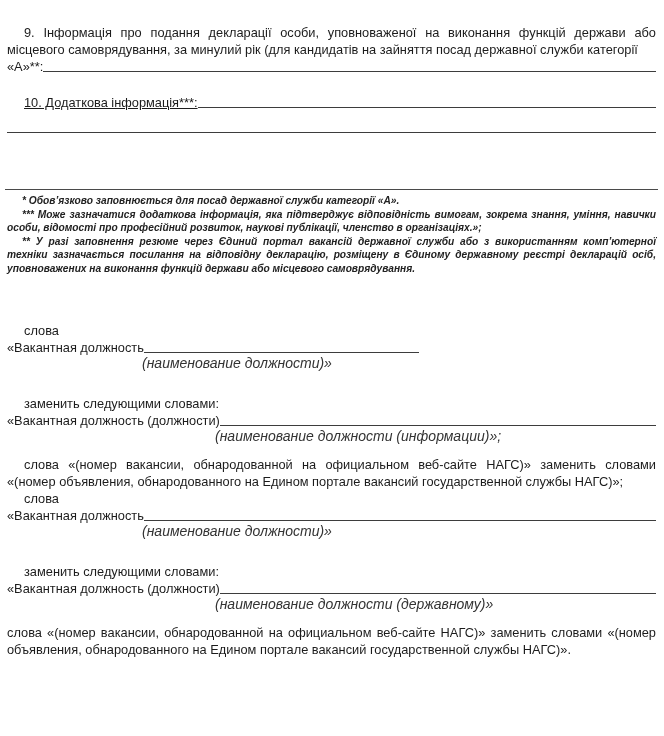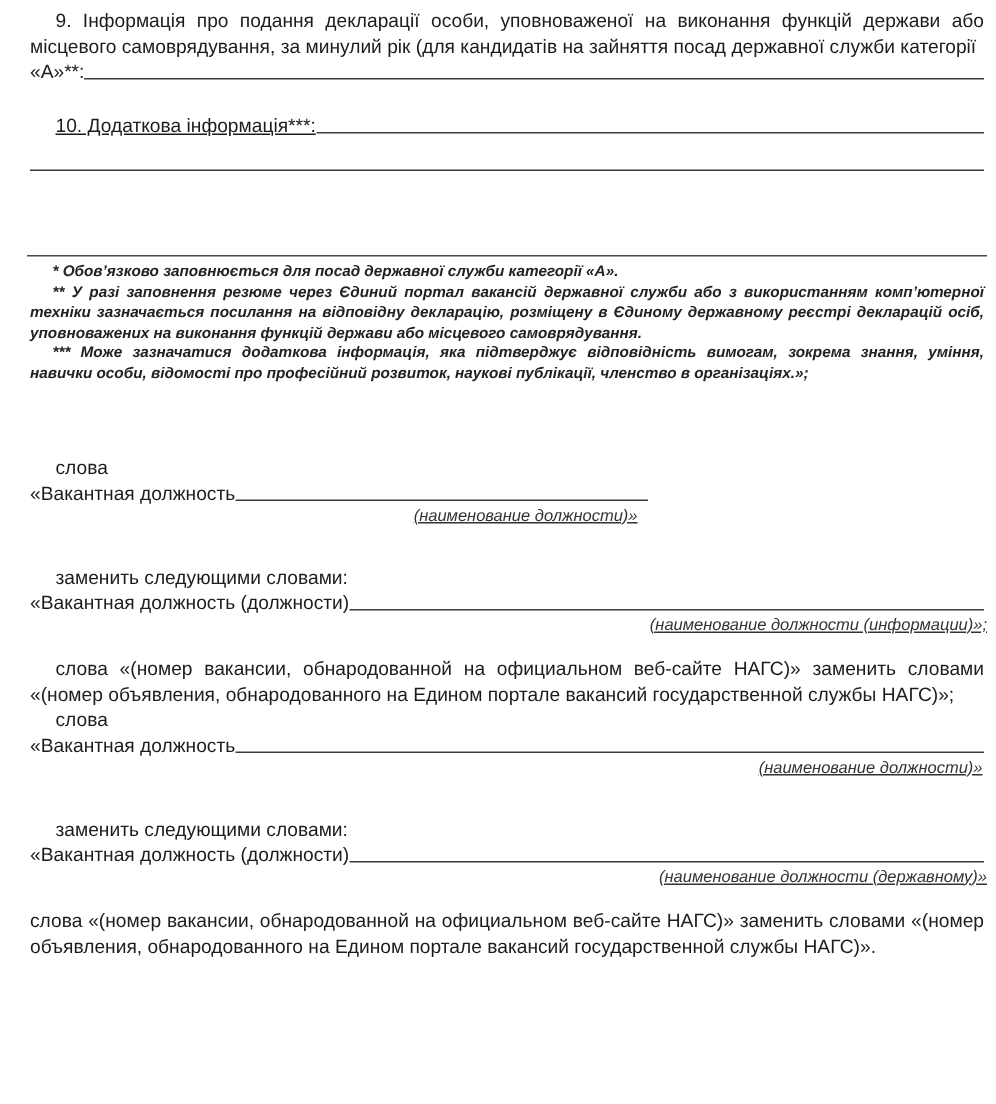--- a/index.html
+++ b/index.html
@@ -1,40 +1,40 @@
 <!DOCTYPE html>
 <html><head>
 <meta charset="utf-8">
 <style>
   html, body { margin: 0; padding: 0; background: #ffffff; }
   body {
     width: 664px; height: 736px; overflow: hidden;
     font-family: "Liberation Sans", "DejaVu Sans", sans-serif;
     color: #1c1c1c;
   }
-  .page { padding: 5px 8px 0 20px; box-sizing: border-box; }
+  .page { padding: 5px 8px 0 7px; box-sizing: border-box; margin-top: 19px; }
   .para { margin: 0; font-size: 12.8px; line-height: 17px; }
   .justify { text-align: justify; }
   .indent { text-indent: 17px; }
   .label { white-space: nowrap; font-size: 12.8px; line-height: 17px; }
   .label.indent-pad { padding-left: 17px; }
   .fill-row { display: flex; }
   .fill { flex: 1 1 auto; border-bottom: 1px solid #3d3d3d; margin-bottom: 3px; }
   .blank-line { height: 17px; border-bottom: 1px solid #3d3d3d; margin-top: 4px; }
   .footnote-separator { border: none; border-top: 1px solid #4a4a4a; margin: 56px -2px 4px -2px; }
   .footnotes p {
     margin: 0; font-size: 10.2px; line-height: 13.6px;
     font-style: italic; text-align: justify; text-indent: 15px; color: #222; font-weight: bold;
   }
   .ru-section { margin-top: 46px; }
   .field { width: 100%; }
   .field.field-short { width: 412px; }
   .caption {
-    font-size: 11px; line-height: 12px; font-style: italic;
-    text-align: right; color: #333; margin-top: 1px; text-decoration: underline;
+    font-size: 14px; line-height: 12px; font-style: italic;
+    text-align: left; color: #333; margin-top: 1px;
   }
   .cap-short { margin-left: 135px; width: 270px; }
   .cap-long-label { margin-left: 208px; width: 430px; }
   .cap-wide { margin-left: 135px; width: 500px; }
   .mt-item10 { margin-top: 19px; text-decoration: underline; }
   .mt-gap { margin-top: 26px; }
   .mt-para { margin-top: 14px; }
 </style>
 </head>
 <body>
@@ -51,22 +51,22 @@
   <div class="fill-row mt-item10">
     <span class="label indent-pad">10. Додаткова інформація***:</span>
     <span class="fill"></span>
   </div>
   <div class="blank-line"></div>
 
   <hr class="footnote-separator">
 
   <div class="footnotes">
     <p>* Обов’язково заповнюється для посад державної служби категорії «А».</p>
+    <p>*** Може зазначатися додаткова інформація, яка підтверджує відповідність вимогам, зокрема знання, уміння, навички особи, відомості про професійний розвиток, наукові публікації, членство в організаціях.»;</p>
     <p>** У разі заповнення резюме через Єдиний портал вакансій державної служби або з використанням комп’ютерної техніки зазначається посилання на відповідну декларацію, розміщену в Єдиному державному реєстрі декларацій осіб, уповноважених на виконання функцій держави або місцевого самоврядування.</p>
-    <p>*** Може зазначатися додаткова інформація, яка підтверджує відповідність вимогам, зокрема знання, уміння, навички особи, відомості про професійний розвиток, наукові публікації, членство в організаціях.»;</p>
   </div>
 
   <div class="ru-section">
 
 
     <p class="para indent">слова</p>
 
     <div class="field field-short">
       <div class="fill-row">
         <span class="label">«Вакантная должность</span>

